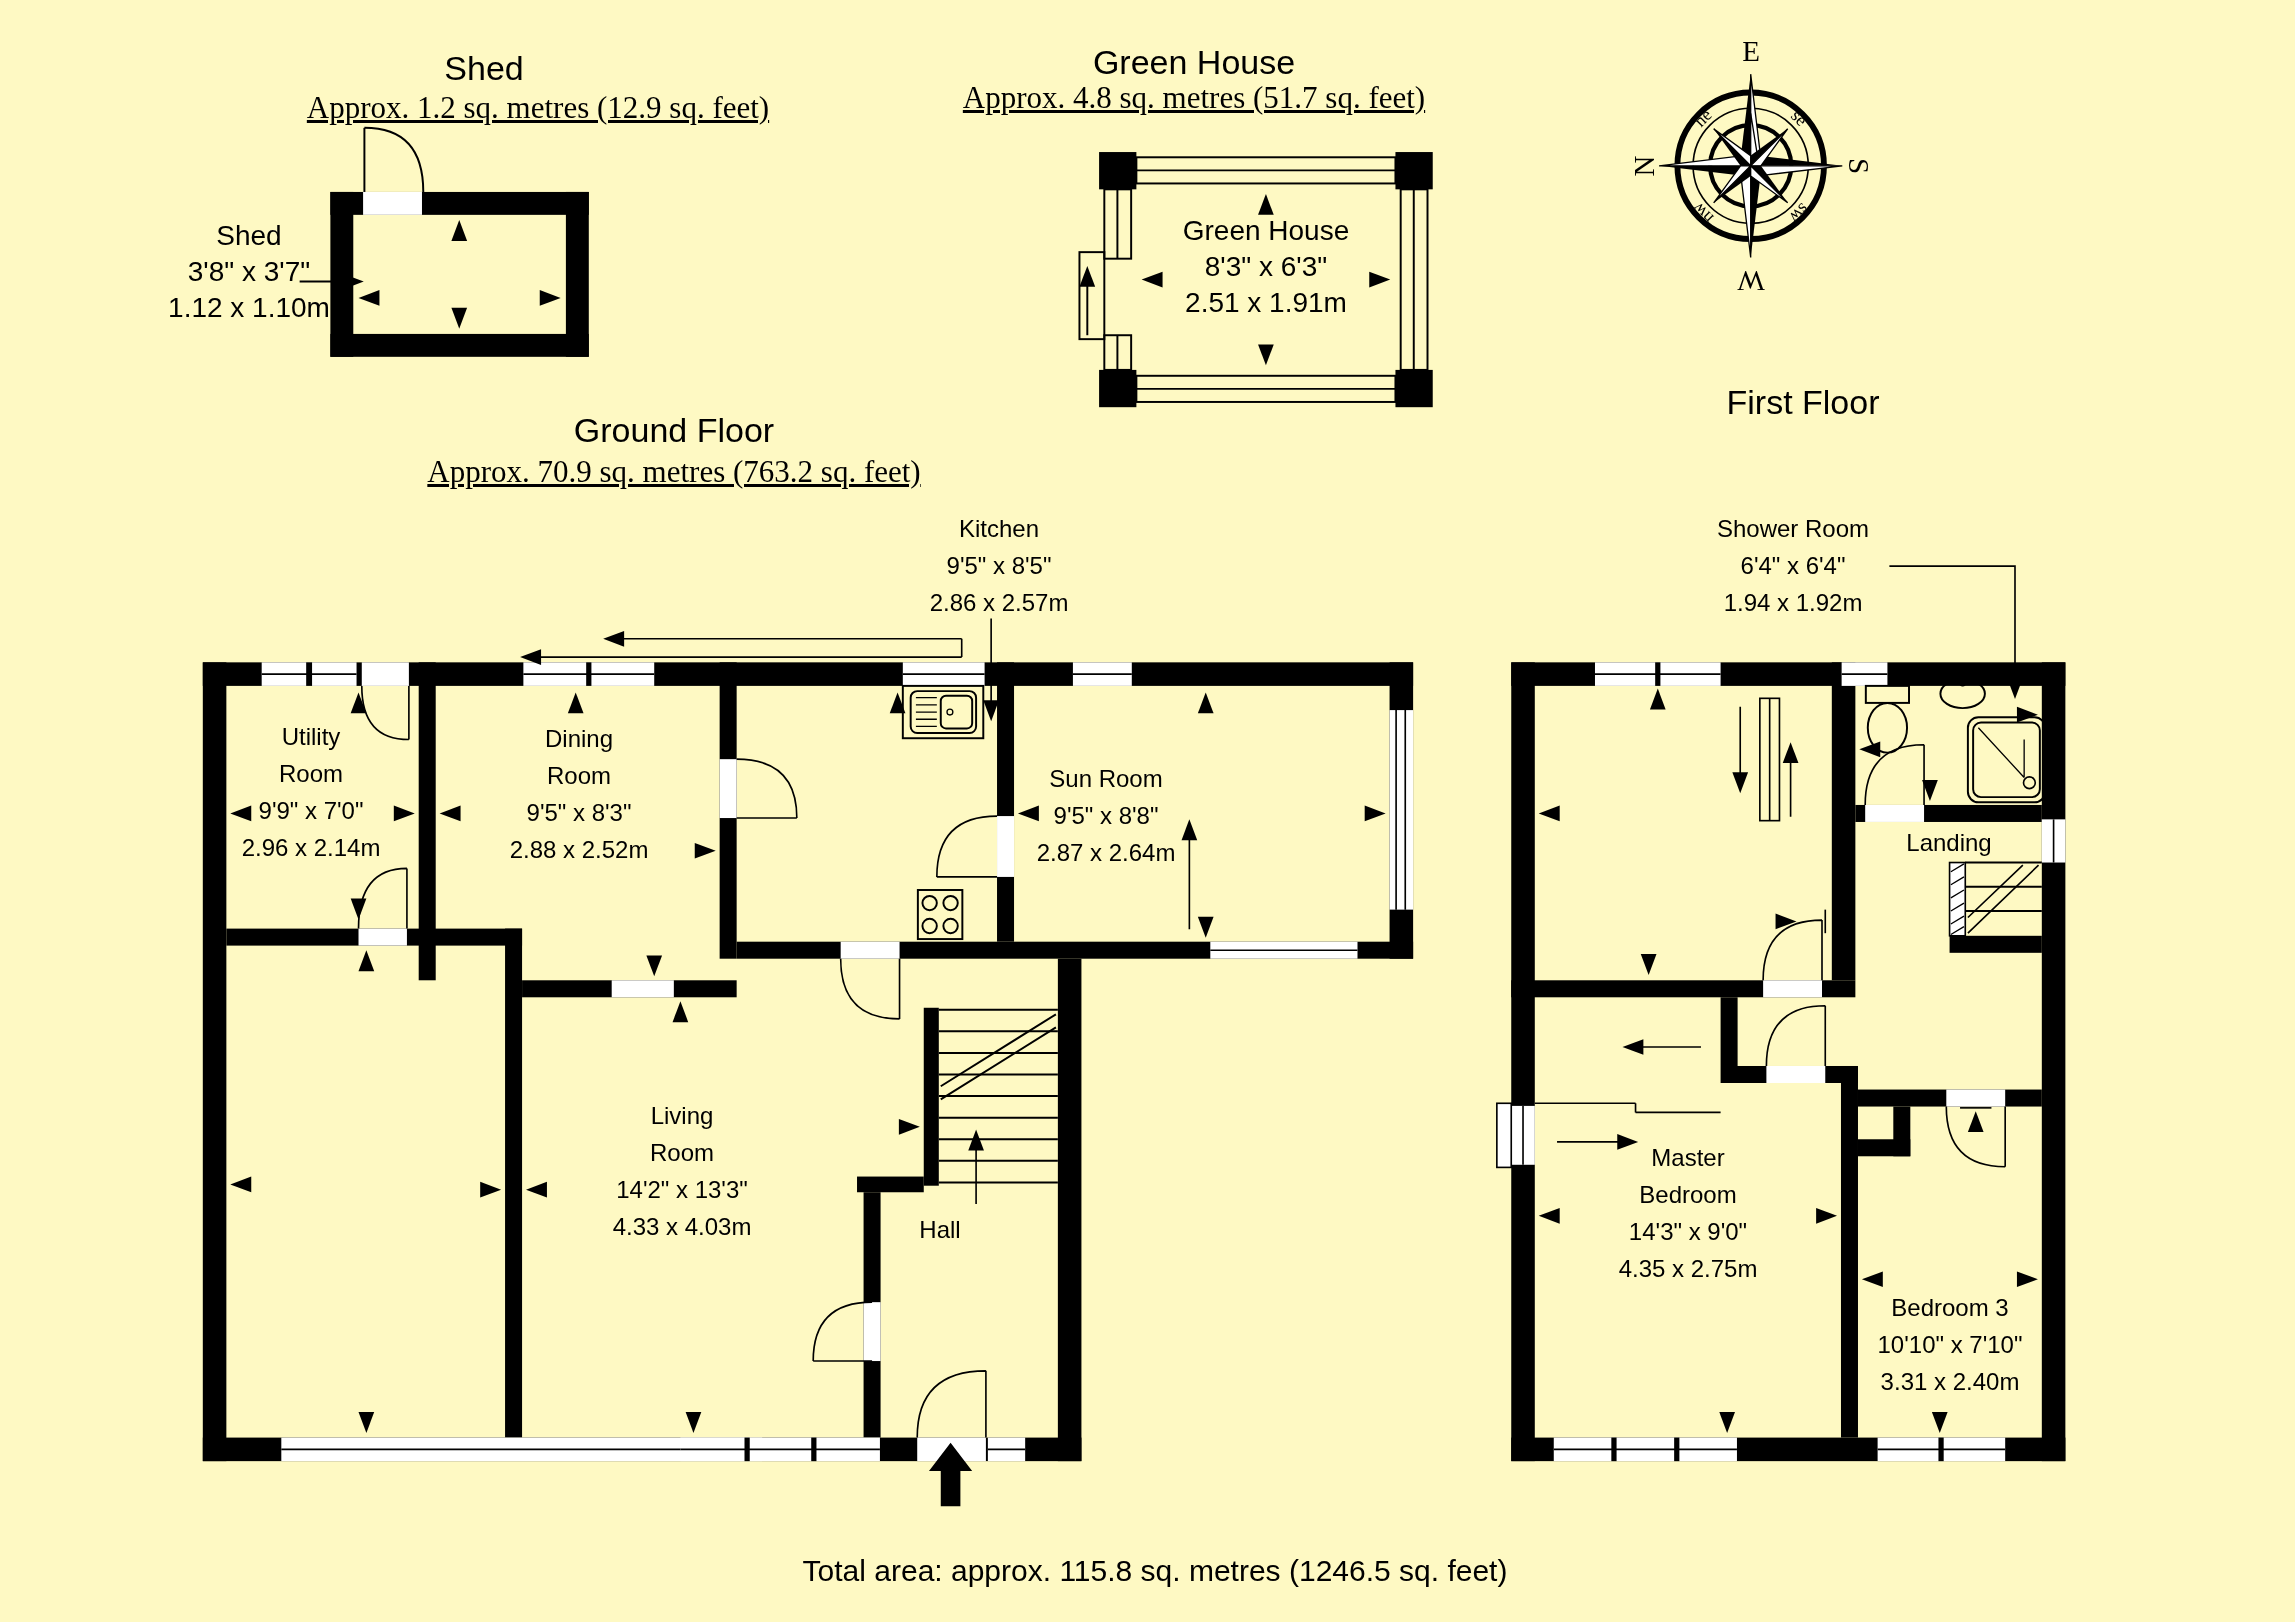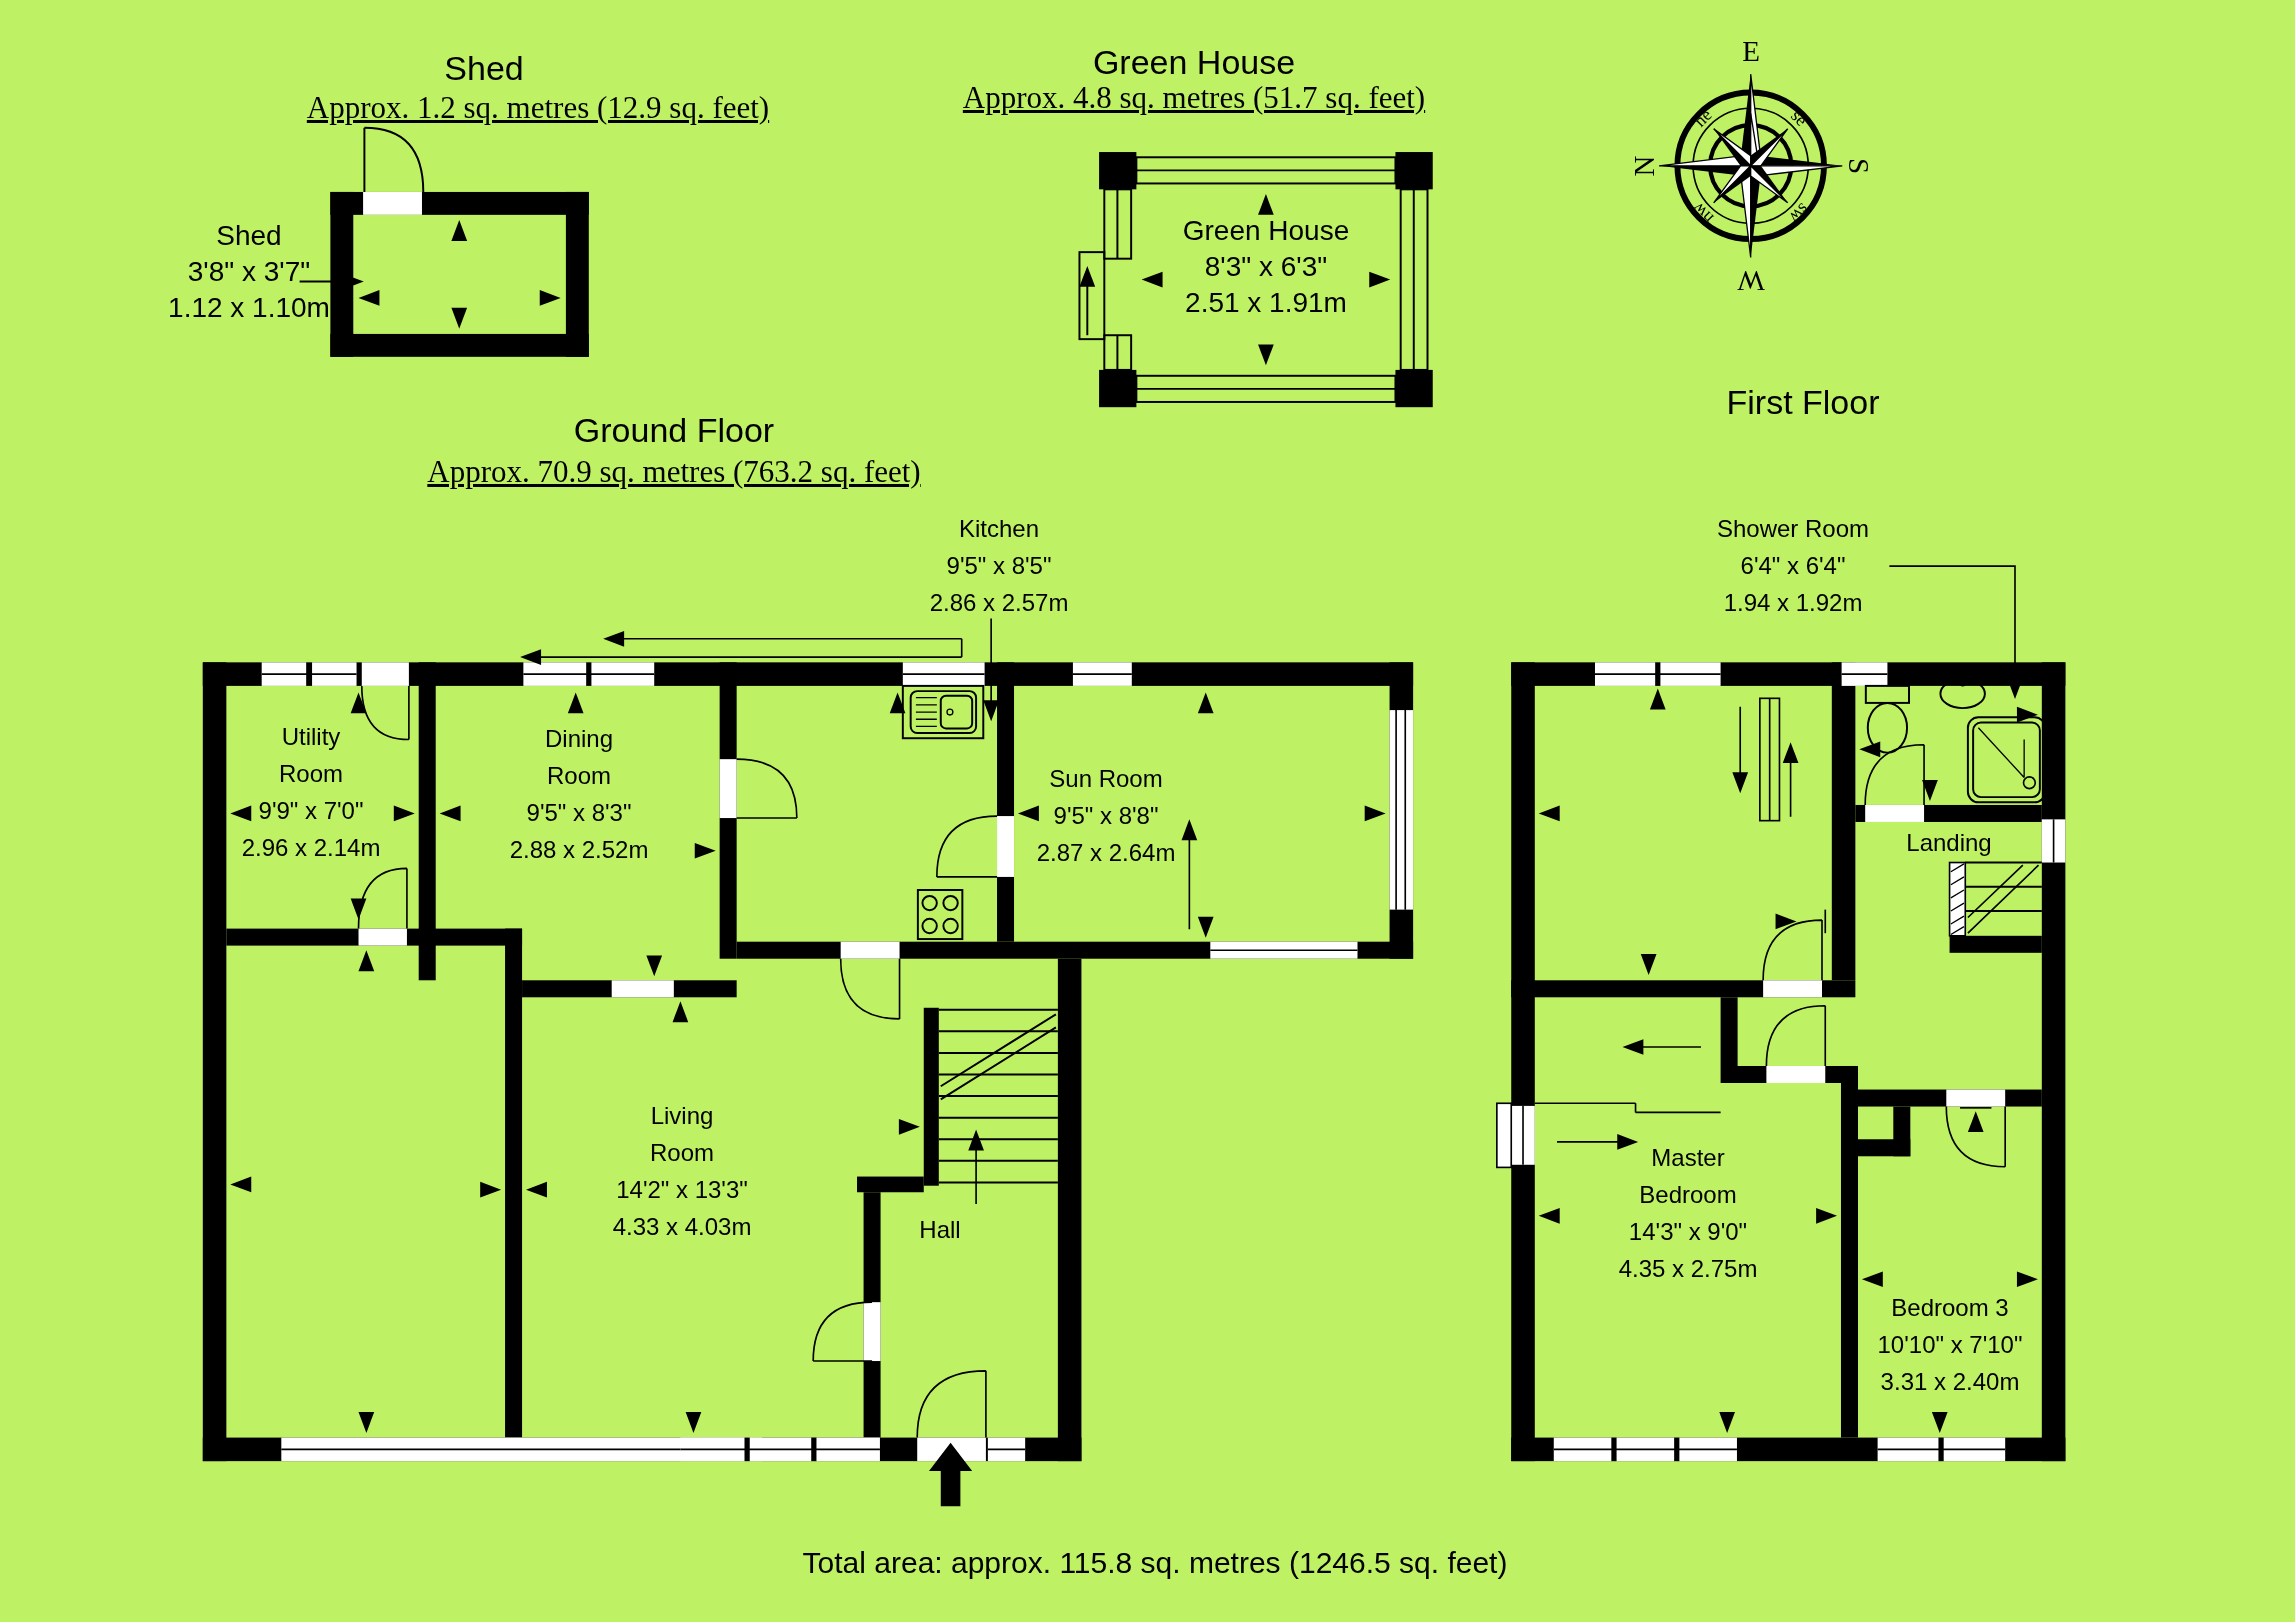--- a/index.html
+++ b/index.html
@@ -1,28 +1,28 @@
 <!DOCTYPE html>
 <html style="font-size:10.5px"><head>
 <meta charset="utf-8">
 <style>
   html,body{margin:0;padding:0;background:#fff;}
-  #canvas{position:relative;width:2295px;height:1623px;background:#bef264;overflow:hidden;
+  #canvas{position:relative;width:2295px;height:1623px;background:#fef9c3;overflow:hidden;
           font-family:"Liberation Sans",sans-serif;color:#000;}
   svg{position:absolute;left:0;top:0;}
   .lb{position:absolute;transform:translateX(-50%);text-align:center;white-space:nowrap;
       font-size:24px;line-height:37px;}
   .title{position:absolute;transform:translateX(-50%);white-space:nowrap;
          font-size:34px;line-height:39px;}
   .sub{position:absolute;transform:translateX(-50%);white-space:nowrap;
        font-family:"Liberation Serif",serif;font-size:31px;line-height:37px;text-decoration:underline;}
   .small{font-size:28px;line-height:36px;}
   .cl{position:absolute;font-family:"Liberation Serif",serif;font-size:29px;}
   .cl2{position:absolute;font-family:"Liberation Serif",serif;font-size:17.7px;}
-  .total{position:absolute;transform:translateX(-50%);font-size:30px;white-space:nowrap;}
+  .total{position:absolute;transform:translateX(-50%);font-size:30px;white-space:nowrap;margin-top:8px;}
 </style>
 </head>
 <body>
 
 <div id="canvas">
 
 <svg width="2295" height="1623" viewBox="0 0 3508 2480">
   <defs>
     <path id="tri" d="M0,0 L-12,32 L12,32 Z"></path>
   </defs>

